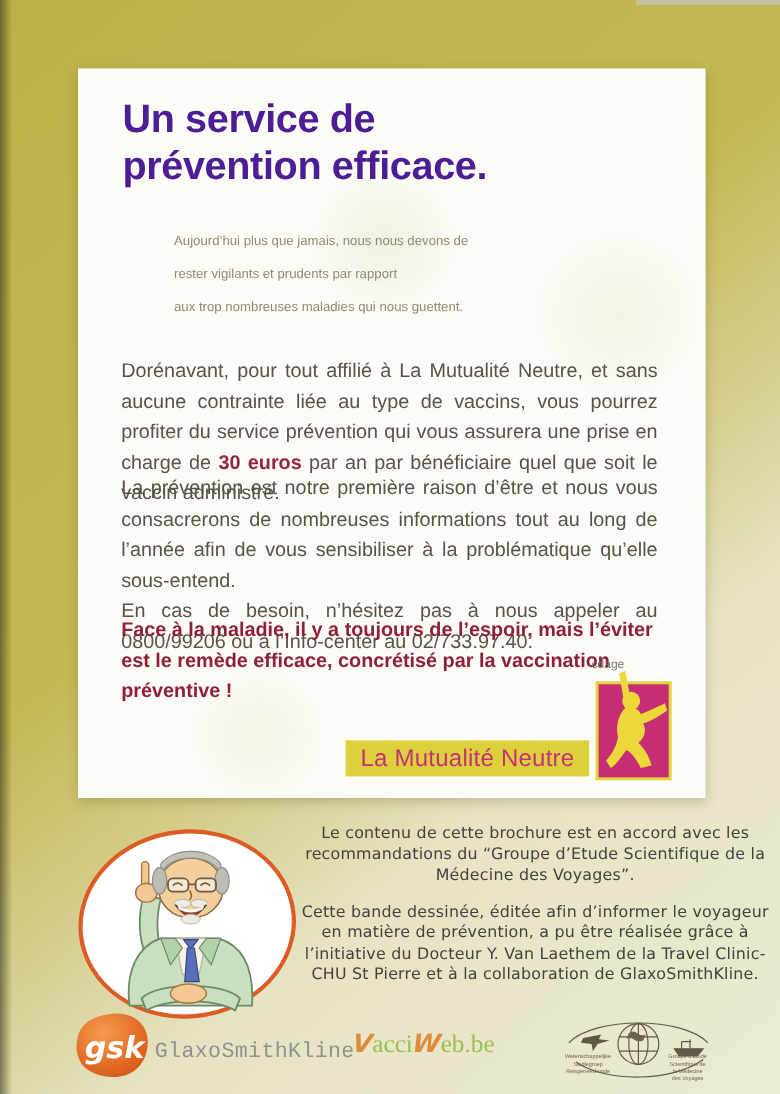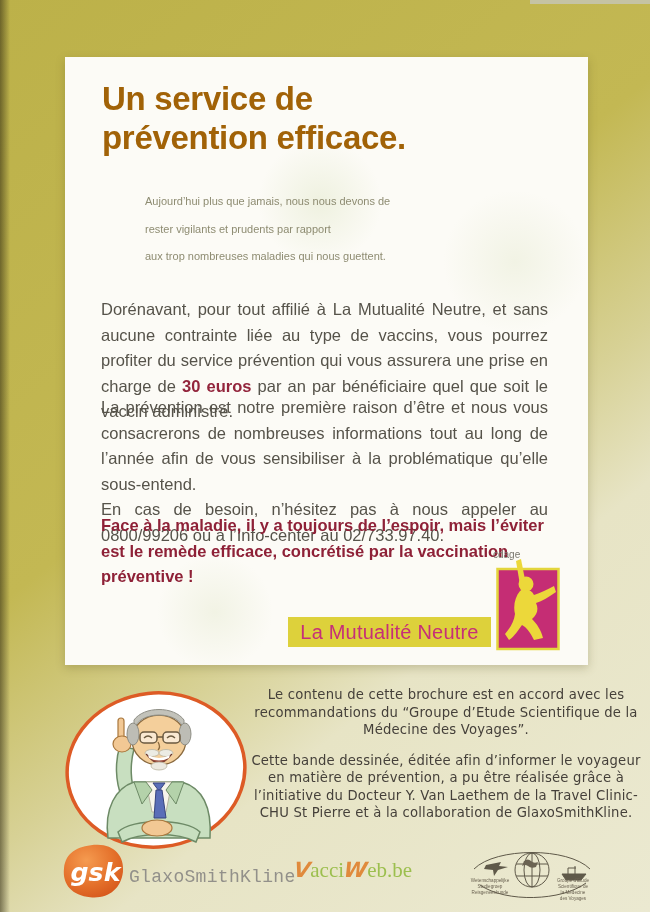--- a/index.html
+++ b/index.html
@@ -13,21 +13,21 @@
   .edge-top{position:absolute;right:0;top:0;width:120px;height:4px;background:#c6c7c0;opacity:.75;}
 
   
   .card{position:absolute;left:65px;top:57px;width:523px;height:608px;background:#fcfbf6;
     box-shadow:0 3px 9px rgba(95,85,35,.28);}
   .card::before{content:'';position:absolute;inset:0;pointer-events:none;background:
     radial-gradient(circle 62px at 255px 145px,rgba(208,218,172,.30),rgba(208,218,172,0) 62px),
     radial-gradient(circle 72px at 450px 205px,rgba(212,220,178,.26),rgba(212,220,178,0) 72px),
     radial-gradient(circle 58px at 150px 555px,rgba(212,220,178,.26),rgba(212,220,178,0) 58px);}
   .card-title{position:absolute;left:37px;top:22px;font-size:33px;line-height:39px;font-weight:bold;
-    color:#a16207;white-space:pre-line;letter-spacing:-.3px;}
+    color:#4c1d95;white-space:pre-line;letter-spacing:-.3px;}
   .card-lead{position:absolute;left:80px;top:131px;font-size:11px;line-height:27.5px;
     color:#8e8c72;white-space:pre-line;}
   .para{position:absolute;left:36px;width:447px;font-size:16.5px;line-height:25.5px;
     color:#56534a;text-align:justify;}
   .para-1{top:240px;}
   .para-2{top:338px;white-space:pre-line;}
   .hl{font-weight:bold;color:#93253c;}
   .para-3{position:absolute;left:36px;top:456px;width:462px;font-size:16.5px;line-height:25.5px;
     font-weight:bold;color:#8e2137;}
   .credit{position:absolute;left:410px;top:492px;font-size:10px;color:#77756c;margin-left:18px;}

